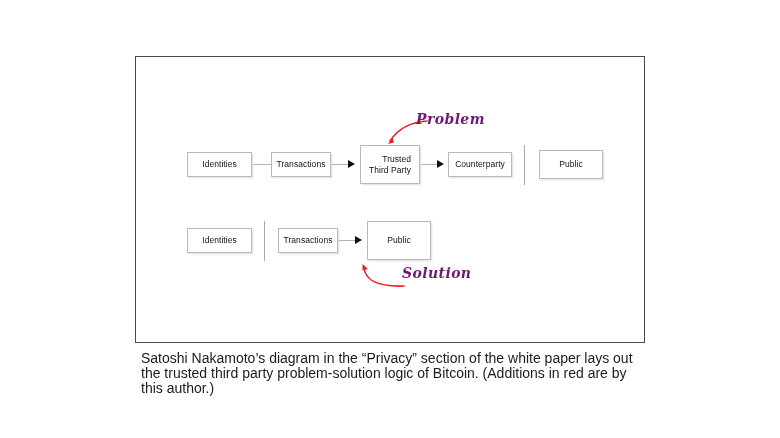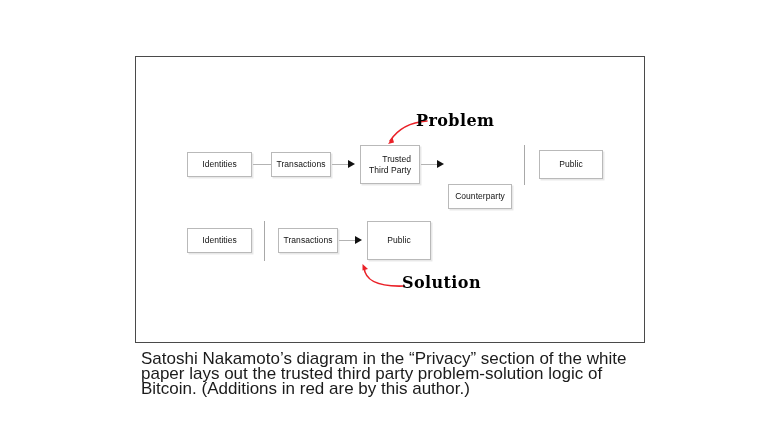--- a/index.html
+++ b/index.html
@@ -71,39 +71,40 @@
     width: 0;
     height: 0;
     border-top: 4.5px solid transparent;
     border-bottom: 4.5px solid transparent;
     border-left: 7px solid #111111;
   }
 
   
   .annot-label {
     position: absolute;
-    color: #000000;
+    color: #701a75;
     font-family: "DejaVu Serif", serif;
+    font-style: italic;
     font-weight: 700;
-    font-size: 16px;
+    font-size: 14px;
     letter-spacing: 0.4px;
     white-space: nowrap;
   }
   .annot-svg {
     position: absolute;
     overflow: visible;
   }
 
   
   #caption {
     position: absolute;
     left: 141px;
     top: 351px;
     width: 492px;
-    font-size: 17px;
+    font-size: 14px;
     line-height: 15.2px;
     color: #1b1b1b;
     font-family: "Liberation Sans", sans-serif;
   }
 </style>
 </head>
 <body>
 
 <div id="slide-frame">
 
@@ -123,21 +124,21 @@
     <div class="arrow-head" style="left:212px; top:103px;"></div>
 
     <div class="node" style="left:224px; top:88px; width:60px; height:39px;">
       <span style="white-space:pre-line;text-align:right;">Trusted
 Third Party</span>
     </div>
 
     <div class="connector-line" style="left:285px; top:107px; width:16px;"></div>
     <div class="arrow-head" style="left:301px; top:103px;"></div>
 
-    <div class="node" style="left:312px; top:95px; width:64px; height:25px;margin-top:32px;">
+    <div class="node" style="left:312px; top:95px; width:64px; height:25px;">
       <span>Counterparty</span>
     </div>
 
     <div class="divider" style="left:388px; top:88px; height:40px;"></div>
 
     <div class="node" style="left:403px; top:93px; width:64px; height:29px;">
       <span>Public</span>
     </div>
 
     <div class="node" style="left:51px; top:171px; width:65px; height:25px;">
@@ -160,18 +161,18 @@
     <svg class="annot-svg" style="left:243px; top:56px;" width="60" height="36" viewBox="0 0 60 36">
       <path d="M48 8 C 34 9, 20 14, 11 28" stroke="#ea2128" stroke-width="1.6" fill="none" stroke-linecap="round"></path>
       <path d="M9 31 L 13.5 24.5 L 15 29.5 Z" fill="#ea2128"></path>
     </svg>
     <div class="annot-label" style="left:280px; top:54px;">Problem</div>
 
     <svg class="annot-svg" style="left:220px; top:204px;" width="70" height="36" viewBox="0 0 70 36">
       <path d="M8 6 C 9 19, 20 26, 48 25" stroke="#ea2128" stroke-width="1.6" fill="none" stroke-linecap="round"></path>
       <path d="M6.5 3 L 12 8 L 6.5 9.5 Z" fill="#ea2128"></path>
     </svg>
-    <div class="annot-label" style="left:266px; top:216px;">Solution</div>
+    <div class="annot-label" style="left:266px; top:208px;">Solution</div>
 
   </div>
 </div>
 
 <div id="caption">Satoshi Nakamoto’s diagram in the “Privacy” section of the white paper lays out the trusted third party problem-solution logic of Bitcoin. (Additions in red are by this author.)</div>
 
 </body></html>

